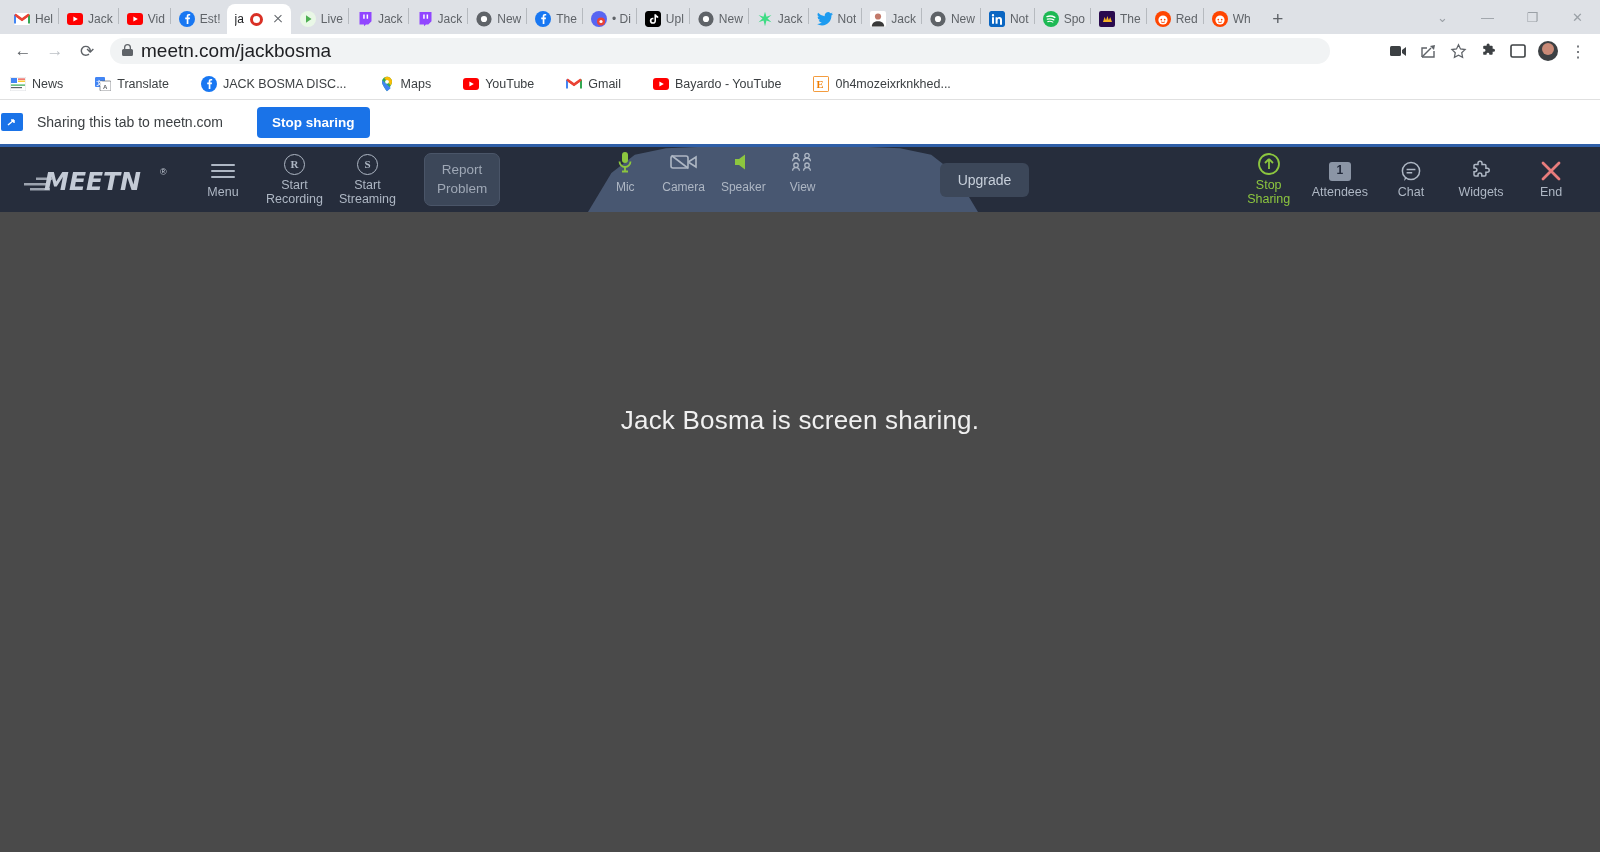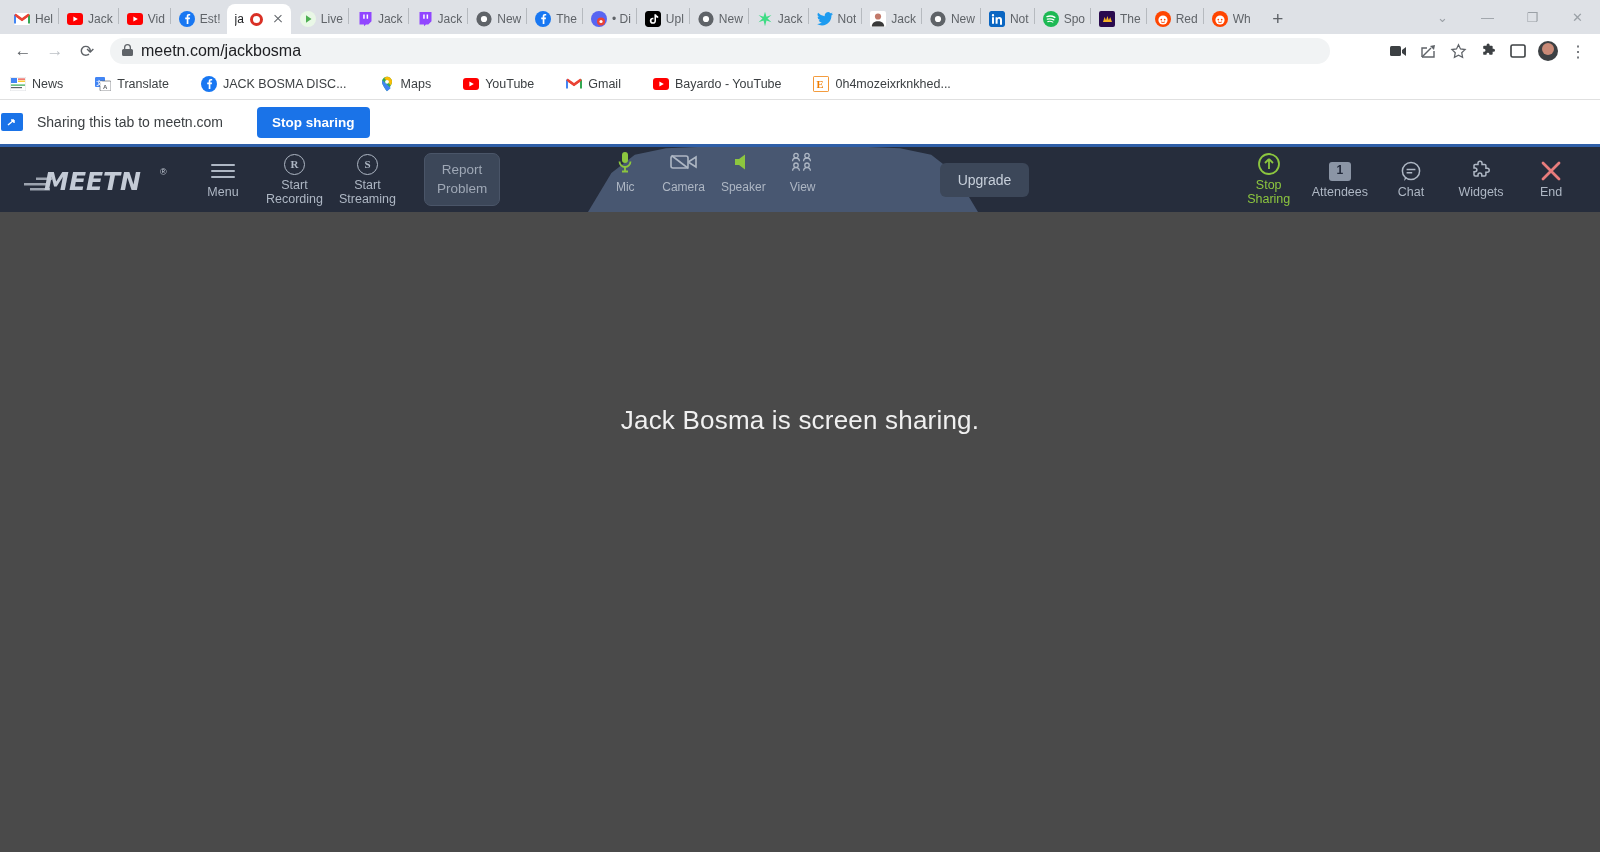--- a/index.html
+++ b/index.html
@@ -64,21 +64,21 @@
     padding: 0 8px; gap: 2px; flex: 0 0 34px;
   }
   .navbtn { width: 30px; height: 30px; display: flex; align-items: center;
             justify-content: center; color: #5f6368; font-size: 17px; }
   .navbtn.dim { color: #bdc1c6; }
   .omnibox {
     flex: 1; height: 26px; background: #f1f3f4; border-radius: 13px;
     display: flex; align-items: center; padding: 0 12px; gap: 8px;
     margin: 0 6px; max-width: 1220px;
   }
-  .omnibox .url { font-size: 16px; color: #202124; }
+  .omnibox .url { font-size: 19px; color: #202124; }
   .lock { font-size: 11px; color: #5f6368; }
   .tb-icons { display: flex; align-items: center; gap: 2px; margin-left: auto; }
   .tb-ic { width: 28px; height: 28px; display:flex; align-items:center;
            justify-content:center; color:#5f6368; }
   .avatar-ic {
     width: 20px; height: 20px; border-radius: 50%;
     background: #3c4043; overflow: hidden; position: relative;
   }
   .avatar-ic::after {
     content:''; position:absolute; left:4px; top:2px; width:12px; height:12px;

